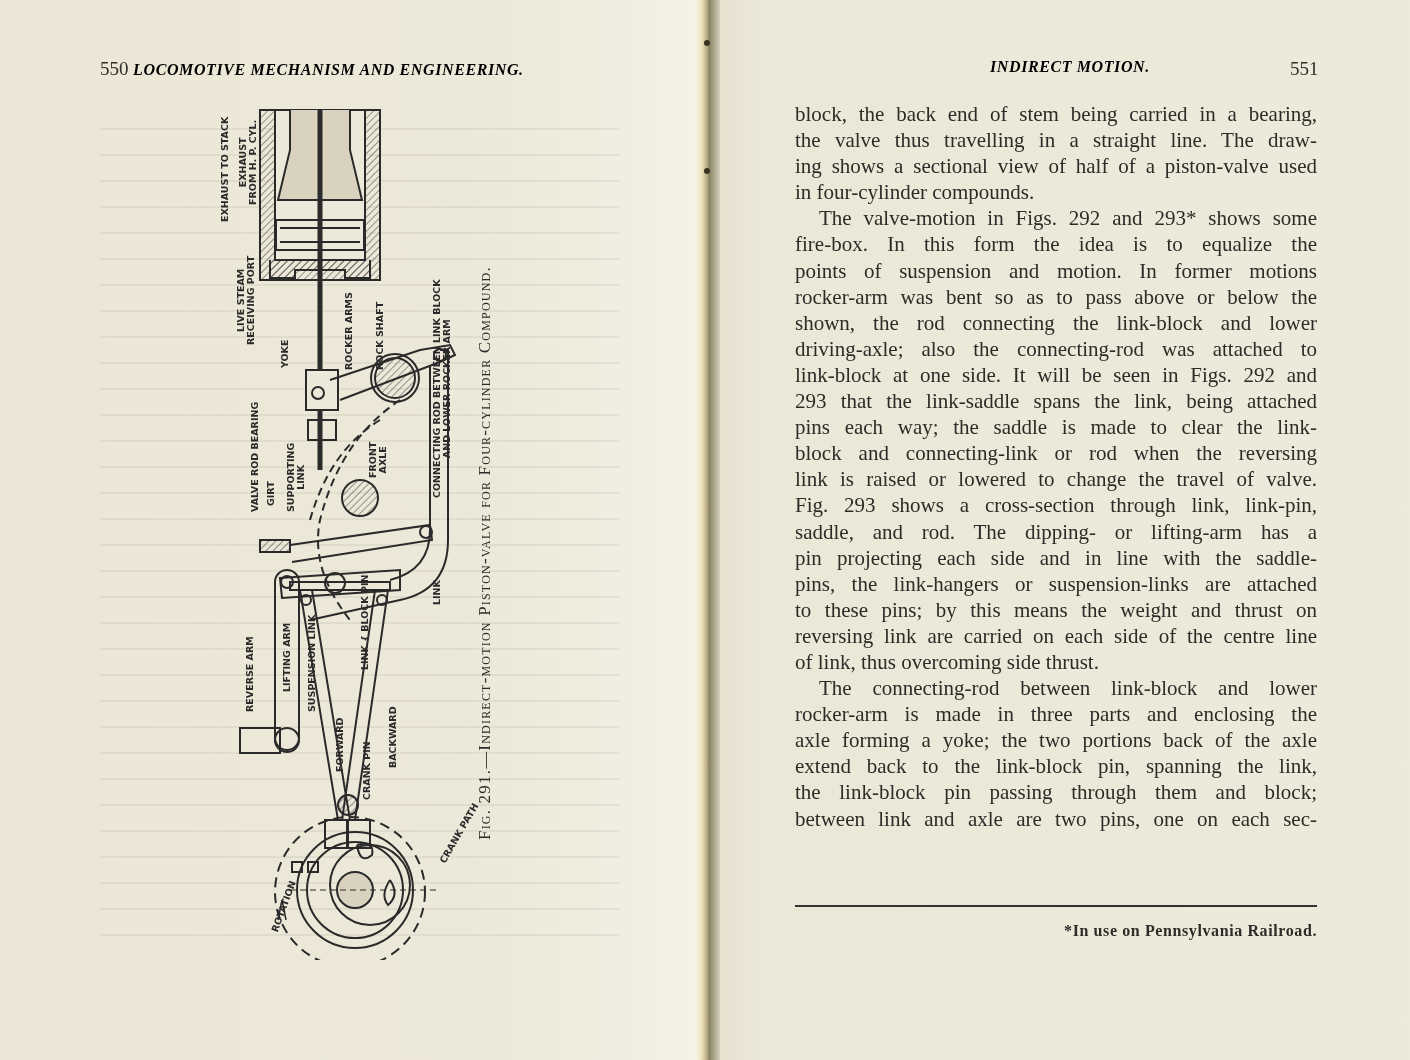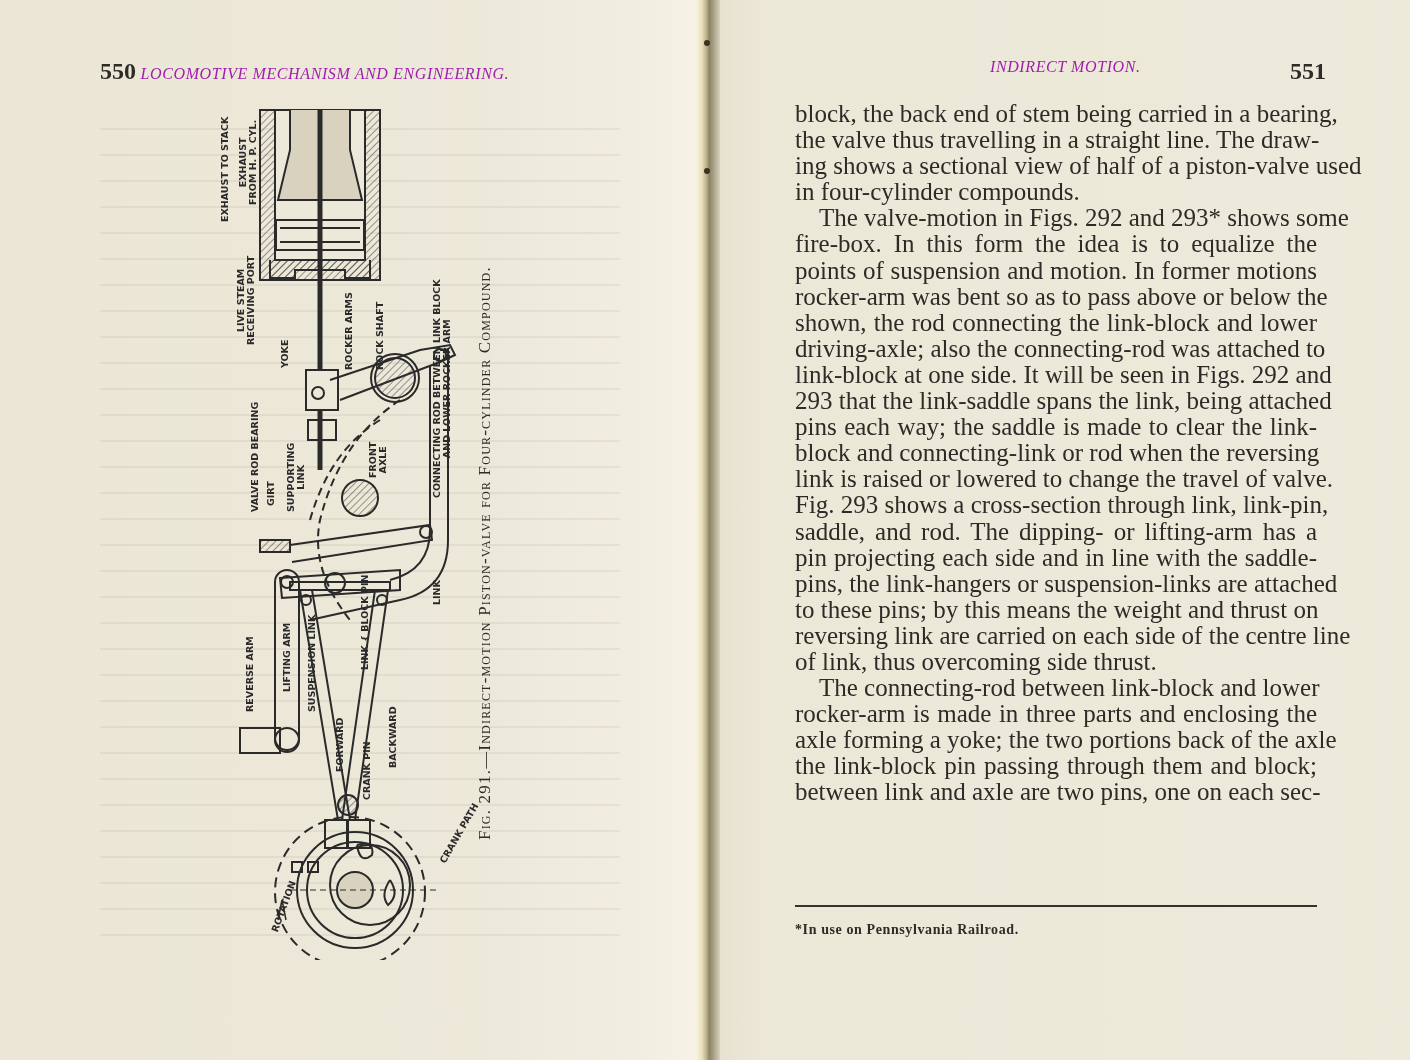--- a/index.html
+++ b/index.html
@@ -20,38 +20,38 @@
   .spine {
     position: absolute; left: 696px; top: 0; width: 24px; height: 1060px;
     background: linear-gradient(to right, #f8f4e2 0%, #e9dfb8 25%, #b8ad86 45%, #8b8468 55%, #a29b80 70%, #d6d1bd 100%);
   }
   .spine-mark { position: absolute; left: 704px; width: 6px; height: 6px; border-radius: 50%; background: #3a3320; }
 
   .running-head {
     position: absolute; top: 58px; font-size: 16px; letter-spacing: 0.6px;
     font-family: "Liberation Serif", serif;
   }
-  .running-head .pg { font-size: 24px; font-style: normal; letter-spacing: 0; font-weight: bold; }
-  .running-head .title { font-style: italic; font-weight: normal; color: #a21caf; }
+  .running-head .pg { font-size: 19px; font-style: normal; letter-spacing: 0; }
+  .running-head .title { font-style: italic; font-weight: bold; color: #000000; }
   .rh-left { left: 100px; }
   .rh-right-title { left: 962px; margin-left: 28px; }
   .rh-right-pg { left: 1290px; }
 
   .body-text {
     position: absolute; left: 795px; top: 101px; width: 522px;
-    font-family: "Liberation Serif", serif; font-size: 25px; line-height: 26.1px;
+    font-family: "Liberation Serif", serif; font-size: 21px; line-height: 26.1px;
     text-align: justify; color: #2d2b27;
   }
   .body-text .line { display: block; text-align: justify; text-align-last: justify; white-space: nowrap; }
   .body-text .line.last { text-align-last: left; }
 
   .fn-rule { position: absolute; left: 795px; top: 905px; width: 522px; height: 2px; background: #333; }
   .footnote {
-    position: absolute; left: 795px; top: 922px; width: 522px; text-align: left;
-    font-family: "Liberation Serif", serif; font-size: 14px; letter-spacing: 0.6px; font-weight: bold; color: #2e2c28;
+    position: absolute; left: 795px; top: 922px; width: 522px; text-align: right;
+    font-family: "Liberation Serif", serif; font-size: 16px; letter-spacing: 0.6px; font-weight: bold; color: #2e2c28;
   }
 
   .caption {
     position: absolute; left: 475px; top: 840px;
     transform-origin: 0 0; transform: rotate(-90deg);
     font-family: "Liberation Serif", serif; font-size: 17px; letter-spacing: 1.2px; white-space: nowrap; color: #2e2c28;
   }
   .caption .sc { font-variant: small-caps; }
 
   .figure { position: absolute; left: 200px; top: 100px; width: 300px; height: 860px; }
@@ -222,18 +222,19 @@
   <span class="line">Fig. 293 shows a cross-section through link, link-pin,</span>
   <span class="line">saddle, and rod.  The dipping- or lifting-arm has a</span>
   <span class="line">pin projecting each side and in line with the saddle-</span>
   <span class="line">pins, the link-hangers or suspension-links are attached</span>
   <span class="line">to these pins; by this means the weight and thrust on</span>
   <span class="line">reversing link are carried on each side of the centre line</span>
   <span class="line last">of link, thus overcoming side thrust.</span>
   <span class="line" style="padding-left:24px">The connecting-rod between link-block and lower</span>
   <span class="line">rocker-arm is made in three parts and enclosing the</span>
   <span class="line">axle forming a yoke; the two portions back of the axle</span>
+  <span class="line">extend back to the link-block pin, spanning the link,</span>
   <span class="line">the link-block pin passing through them and block;</span>
   <span class="line">between link and axle are two pins, one on each sec-</span>
 </div>
 
 <div class="fn-rule"></div>
 <div class="footnote">*In use on Pennsylvania Railroad.</div>
 
 </body></html>

